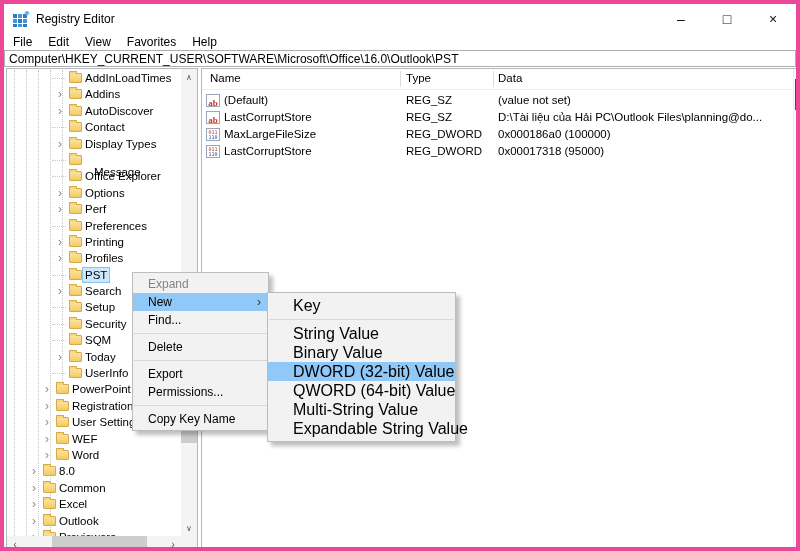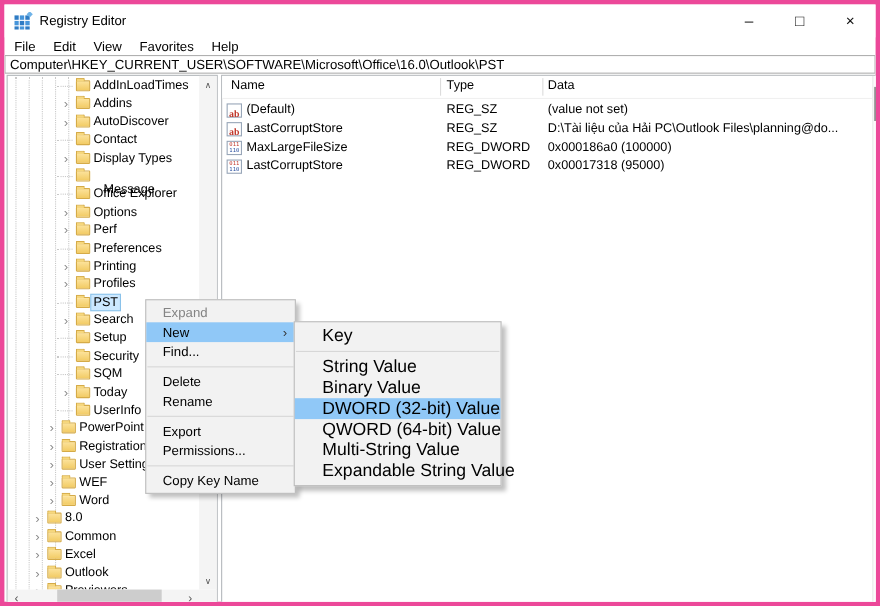--- a/index.html
+++ b/index.html
@@ -336,21 +336,20 @@
       <div class="rp-thumb"></div>
     </div>
   </div>
 
   <div class="context-menu" id="context-menu">
       <div class="cm-item dis">Expand</div>
       <div class="cm-item hl">New<span class="cm-arrow">›</span></div>
       <div class="cm-item">Find...</div>
       <div class="cm-sep"></div>
       <div class="cm-item">Delete</div>
-      <div class="cm-item">Rename</div>
       <div class="cm-sep"></div>
       <div class="cm-item">Export</div>
       <div class="cm-item">Permissions...</div>
       <div class="cm-sep"></div>
       <div class="cm-item">Copy Key Name</div>
     </div>
 
   <div class="submenu" id="submenu">
       <div class="sm-item">Key</div>
       <div class="cm-sep"></div>

